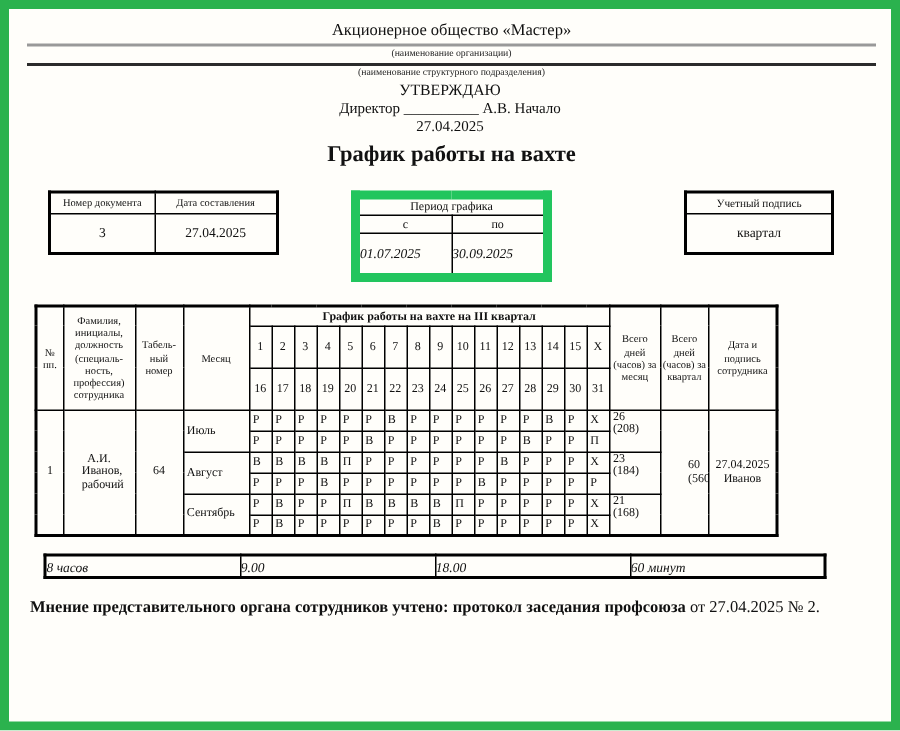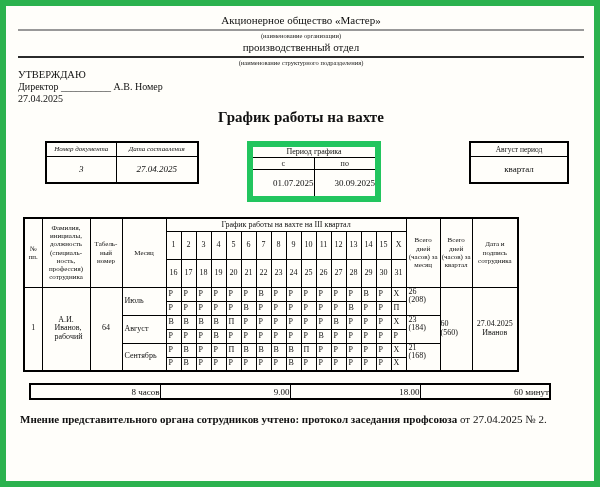--- a/index.html
+++ b/index.html
@@ -7,84 +7,83 @@
   body { font-family:"Liberation Serif","DejaVu Serif",serif; }
   .page { width:600px; height:487px; border:6px solid #2bb24e; background:#fffefa; overflow:hidden; color:#111; }
   .content { padding:5px 10px 0 12px; }
 
   .org-name { text-align:center; font-size:11px; margin-top:3px; }
   .rule-gray { height:0; border-top:2px solid #999; margin-top:3px; }
   .rule-dark { height:0; border-top:2px solid #2b2b2b; margin-top:3px; }
   .caption { text-align:center; font-size:6.5px; color:#222; margin-top:1px; }
   .dept-name { text-align:center; font-size:11px; margin-top:2px; }
 
-  .approve { text-align:left; padding-right:2px; margin-top:3px; font-size:10px; line-height:1.15; }
+  .approve { text-align:center; padding-right:2px; margin-top:3px; font-size:10px; line-height:1.15; }
   .approve .approve-title { font-size:10.5px; }
 
   .doc-title { text-align:center; font-size:15px; font-weight:bold; margin-top:5px; }
 
   table { border-collapse:collapse; table-layout:fixed; }
   th,td { border:1px solid #000; font-weight:normal; overflow:hidden; }
 
   .top-tables { display:flex; align-items:flex-start; margin-top:15px; }
-  .t-meta { width:152px; margin-left:27px; border:2px solid #000;font-style:italic; }
+  .t-meta { width:152px; margin-left:14px; border:2px solid #000; }
   .t-meta th { font-size:7px; height:14px; text-align:center; }
   .t-meta td { font-size:9px; height:27px; text-align:center; }
   .t-period { width:134px; margin-left:48px; border:6px solid #22c55e; }
   .t-period .p-title { font-size:8px; height:13px; text-align:center; }
   .t-period .p-sub { font-size:8px; height:12px; text-align:center; }
-  .t-period td { font-size:9px; height:30px; text-align:right; }
+  .t-period td { font-size:9px; height:30px; text-align:left;font-style:italic; }
   .t-account { width:100px; margin-left:88px; border:2px solid #000; }
   .t-account th { font-size:7.5px; height:14px; text-align:center; }
   .t-account td { font-size:9px; height:27px; text-align:center; }
 
   .main-table { margin-top:15px; margin-left:5px; border:2px solid #000; width:494px; }
   .main-table th { font-size:7px; line-height:1.18; text-align:center; padding:1px; }
-  .main-table .days-title { font-size:8px; height:13px; }
+  .main-table .days-title { font-size:8px; height:13px;font-weight:bold; }
   .main-table .day-num { font-size:8px; }
   .main-table tr.day-head-1 th { height:28px; }
   .main-table tr.day-head-2 th { height:28px; }
   .main-table td { font-size:8px; height:14px; line-height:1.1; }
   .c-num { text-align:center; }
   .c-name { text-align:center; font-size:8px; padding:0 12px; }
   .c-tab { text-align:center; }
   .c-month { text-align:left; padding-left:2px; }
   .c-day { text-align:left; padding-left:2px; }
   .c-total { text-align:left; padding-left:2px; vertical-align:top; }
-  .c-quarter { text-align:left; padding-left:0; }
+  .c-quarter { text-align:left; padding-left:18px; }
   .c-sign { text-align:center; }
 
   .legend { margin-top:8px; margin-left:5px; font-size:11px; line-height:1.22; }
 
   .t-workday { margin-top:11px; margin-left:11px; border:2px solid #000; width:522px; }
   .t-workday th { font-size:7px; height:13px; text-align:center; }
-  .t-workday td { font-size:9px; height:15px; text-align:right; }
+  .t-workday td { font-size:9px; height:15px; text-align:left;font-style:italic; }
 
   .footer-note { margin-top:13px; margin-left:2px; font-size:11px; }
   .footer-note .fn-bold { font-weight:bold; }
 </style>
 </head>
 <body>
 
 <div class="page" style="border-color: rgb(43, 178, 78);">
   <div class="content">
 
     <div class="org-name">Акционерное общество «Мастер»</div>
     <div class="rule-gray"></div>
     <div class="caption">(наименование организации)</div>
-    <div class="dept-name">производственный отдел</div>
     <div class="rule-dark"></div>
     <div class="caption">(наименование структурного подразделения)</div>
 
     <div class="approve">
       <div class="approve-title">УТВЕРЖДАЮ</div>
       <div>
         <span>Директор</span>
         <span>__________</span>
-        <span>А.В. Номер</span>
+        <span>А.В. Начало</span>
       </div>
       <div>27.04.2025</div>
     </div>
 
     <div class="doc-title">График работы на вахте</div>
 
     <div class="top-tables">
       <table class="t-meta">
         <colgroup>
             <col style="width:70px">
@@ -114,21 +113,21 @@
         <tr>
           <td>01.07.2025</td>
           <td>30.09.2025</td>
         </tr>
       </tbody>
         </table>
 
       <table class="t-account">
         <tbody>
             <tr>
-              <th>Август период</th>
+              <th>Учетный подпись</th>
             </tr>
         <tr>
               <td>квартал</td>
             </tr>
       </tbody>
         </table>
     </div>
 
     <table class="main-table">
       <colgroup id="main-cols">

